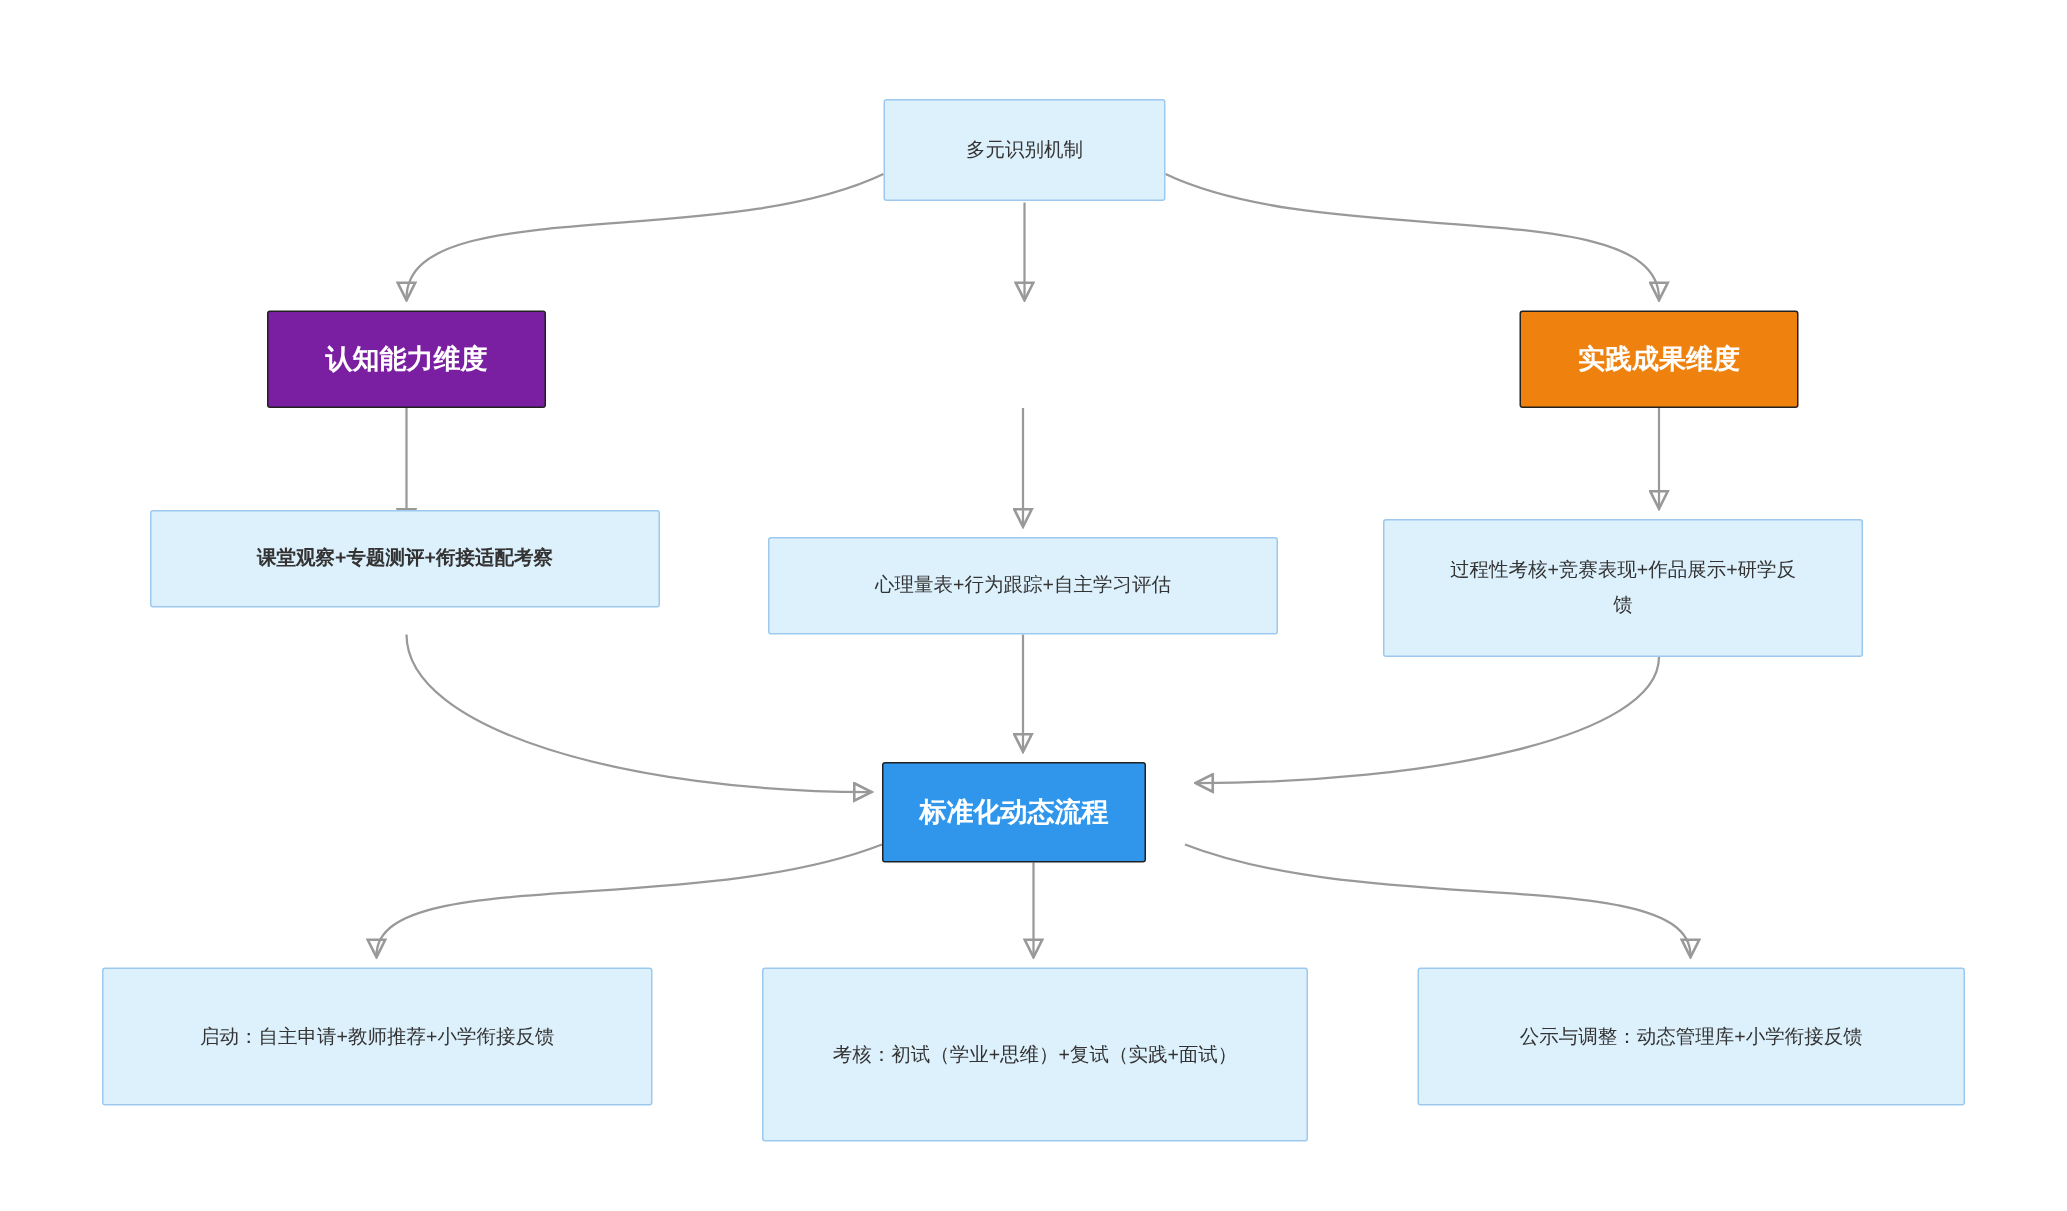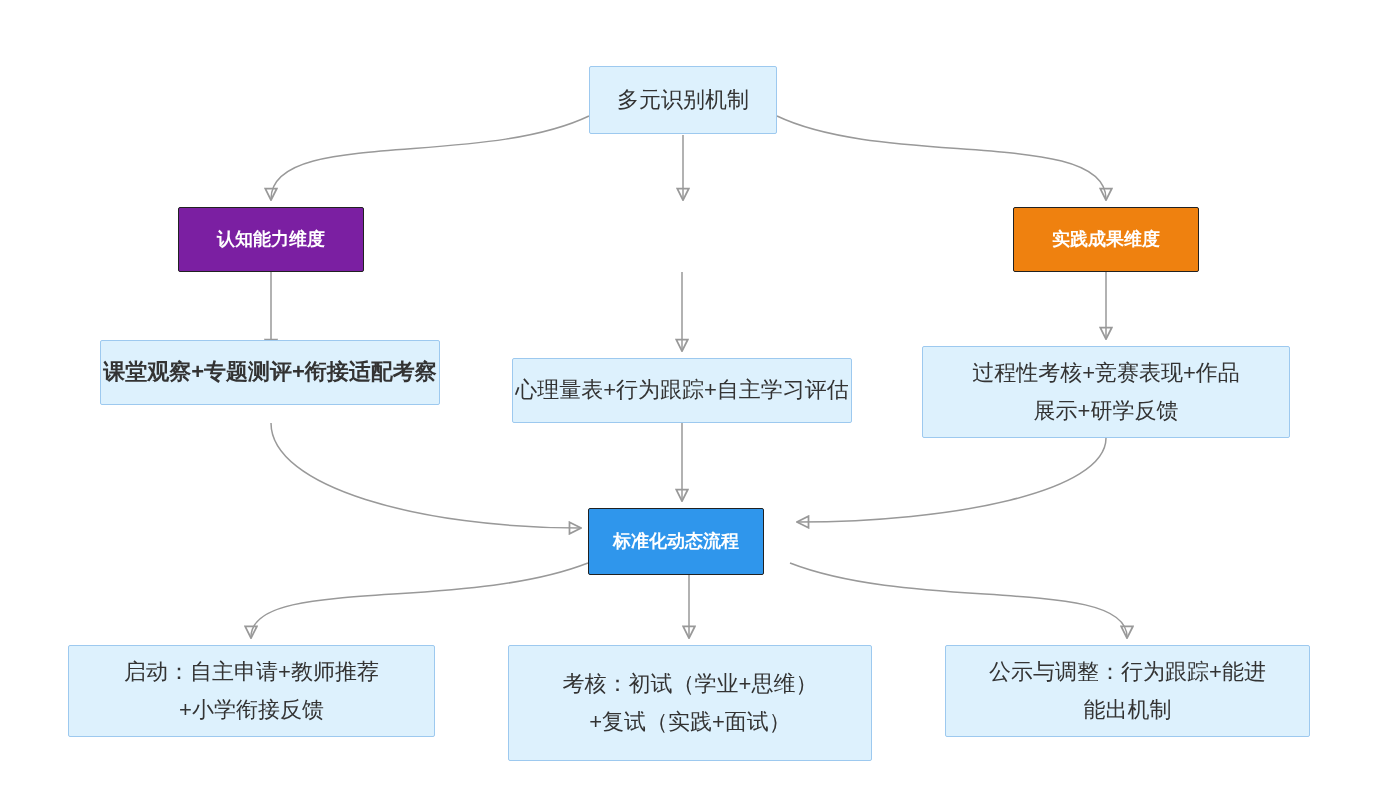--- a/index.html
+++ b/index.html
@@ -33,21 +33,21 @@
     stroke:var(--edge);
     stroke-width:1.5;
   }
   .node{
     position:absolute;
     box-sizing:border-box;
     display:flex;
     align-items:center;
     justify-content:center;
     text-align:center;
-    font-size:22px;
+    font-size:13px;
     line-height:1.75;
     border-radius:2px;
   }
   .node.light{
     background:var(--node-fill-light);
     border:1px solid var(--node-border-light);
     color:var(--text-dark);
   }
   .node.solid{
     color:var(--text-light);
@@ -99,33 +99,33 @@
   </div>
 
   <div class="node light" style="left:100px;top:340px;width:340px;height:65px;font-weight:bold;">
     <span>课堂观察+专题测评+衔接适配考察</span>
   </div>
 
   <div class="node light" style="left:512px;top:358px;width:340px;height:65px;">
     <span>心理量表+行为跟踪+自主学习评估</span>
   </div>
 
-  <div class="node light" style="left:922px;top:346px;width:368px;height:92px;padding:0 39px;">
+  <div class="node light" style="left:922px;top:346px;width:320px;height:92px;padding:0 39px;">
     <span>过程性考核+竞赛表现+作品展示+研学反馈</span>
   </div>
 
   <div class="node solid blue" style="left:588px;top:508px;width:176px;height:67px;">
     <span>标准化动态流程</span>
   </div>
 
   <div class="node light" style="left:68px;top:645px;width:367px;height:92px;padding:0 42px;">
     <span>启动：自主申请+教师推荐+小学衔接反馈</span>
   </div>
 
   <div class="node light" style="left:508px;top:645px;width:364px;height:116px;padding:0 41px;">
     <span>考核：初试（学业+思维）+复试（实践+面试）</span>
   </div>
 
   <div class="node light" style="left:945px;top:645px;width:365px;height:92px;padding:0 38px;">
-    <span>公示与调整：行为跟踪+能进能出机制</span>
+    <span>公示与调整：动态管理库+小学衔接反馈</span>
   </div>
 
 </div>
 
 </body></html>

